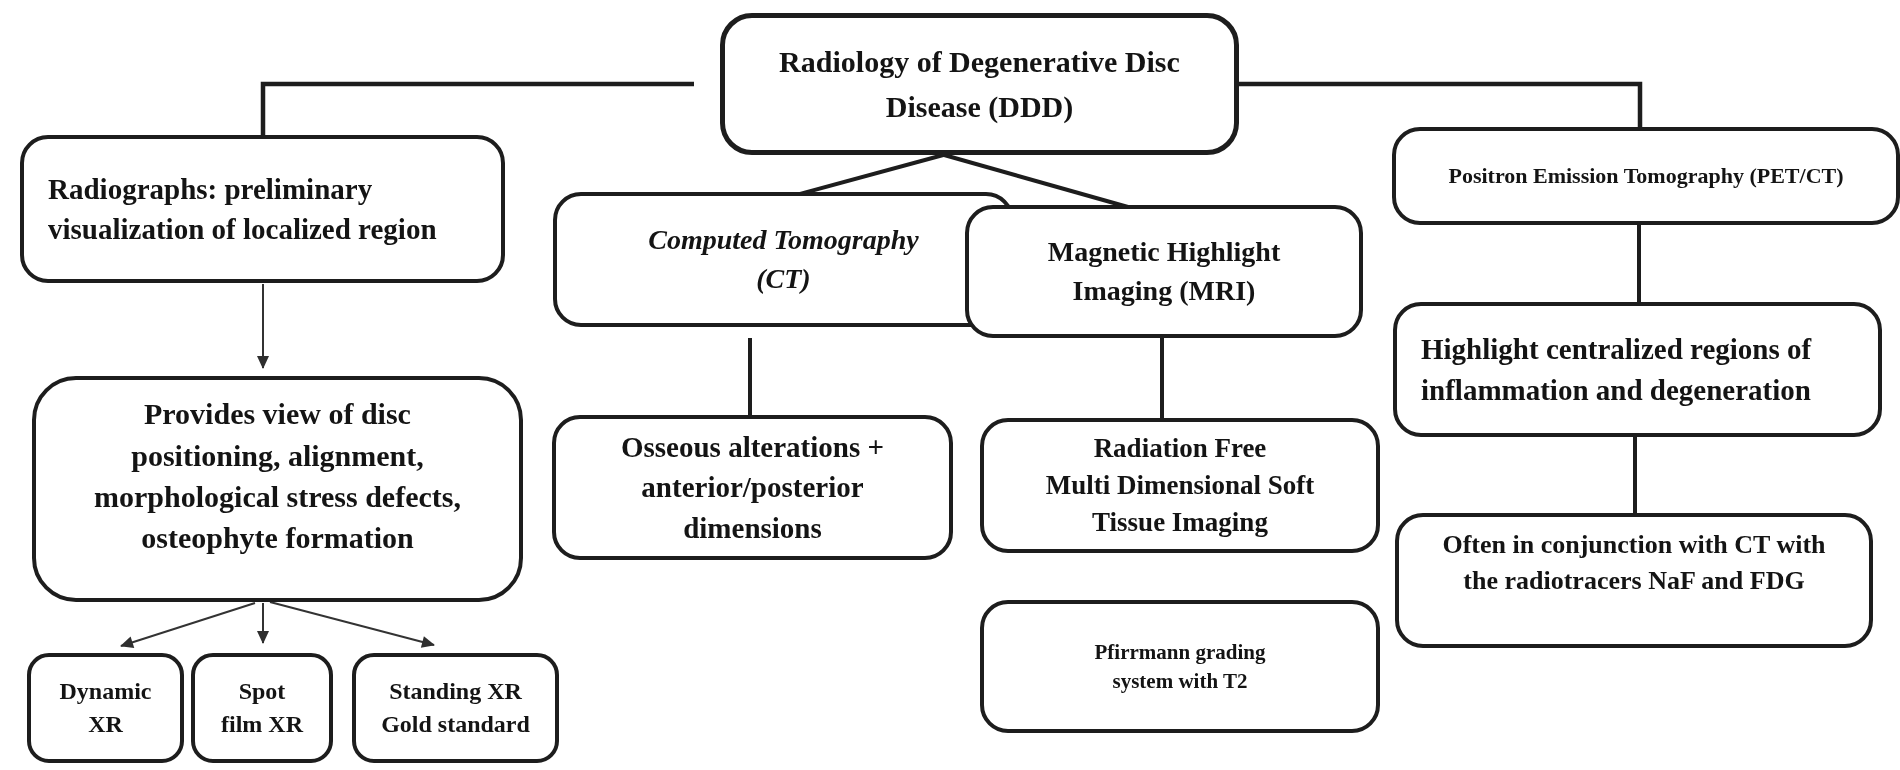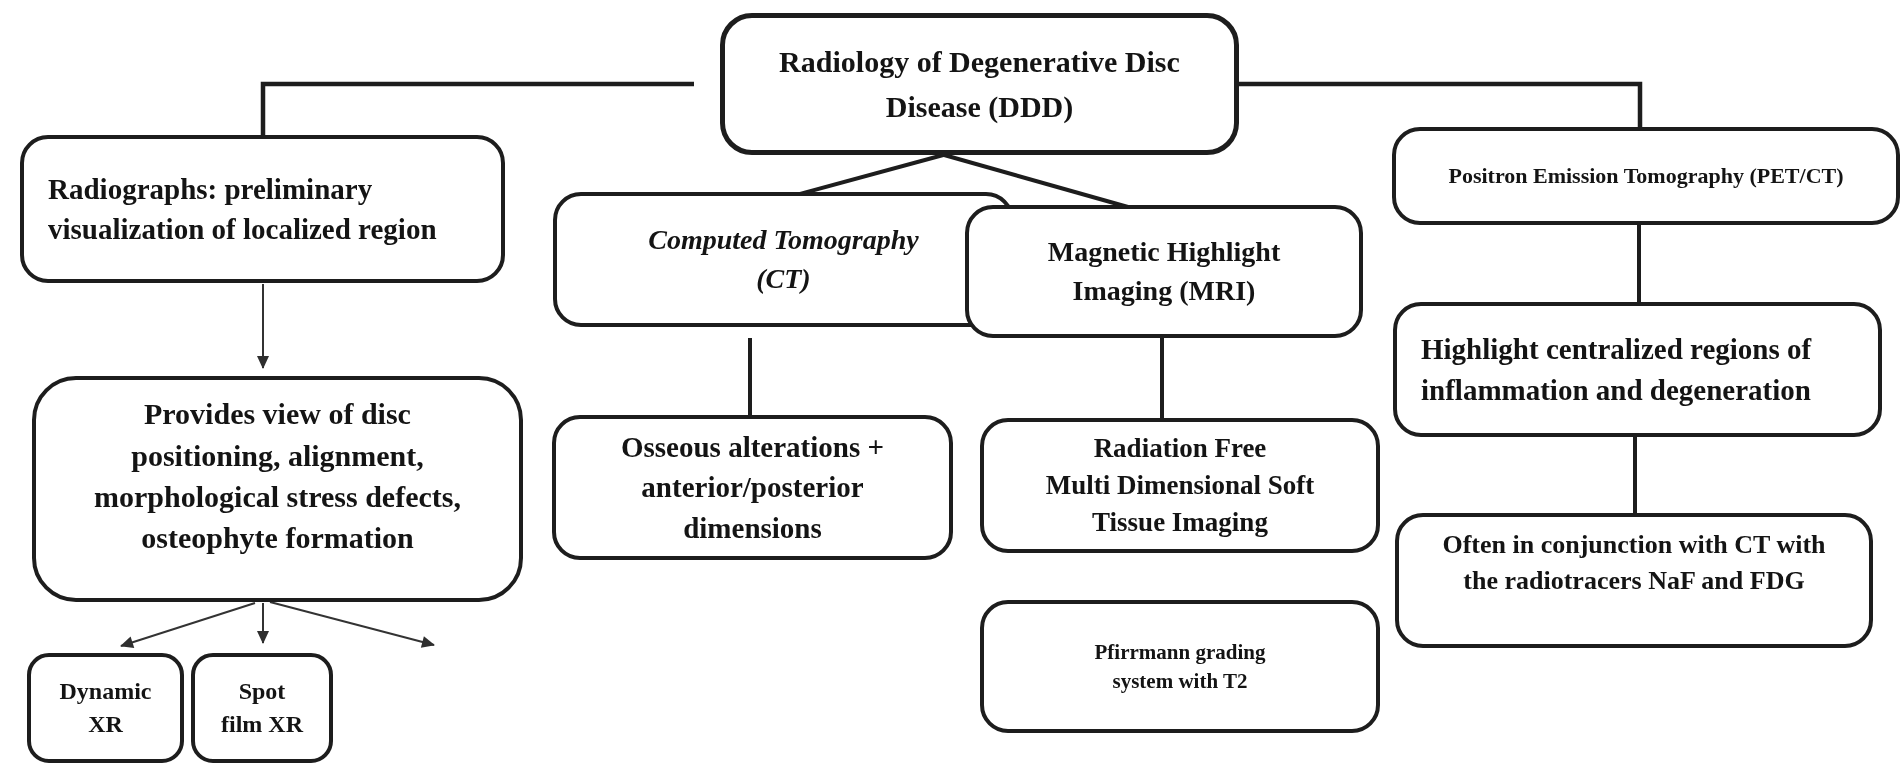--- a/index.html
+++ b/index.html
@@ -84,20 +84,22 @@
   <div class="node" id="n-radiographs">Radiographs: preliminary
 visualization of localized region</div>
   <div class="node" id="n-provides">Provides view of disc
 positioning, alignment,
 morphological stress defects,
 osteophyte formation</div>
   <div class="node" id="n-dynamic">Dynamic
 XR</div>
   <div class="node" id="n-spot">Spot
 film XR</div>
+  <div class="node" id="n-standing">Standing XR
+Gold standard</div>
   <div class="node" id="n-ct">Computed Tomography
 (CT)</div>
   <div class="node" id="n-osseous">Osseous alterations +
 anterior/posterior
 dimensions</div>
   <div class="node" id="n-mri">Magnetic Highlight
 Imaging (MRI)</div>
   <div class="node" id="n-radiation">Radiation Free
 Multi Dimensional Soft
 Tissue Imaging</div>

